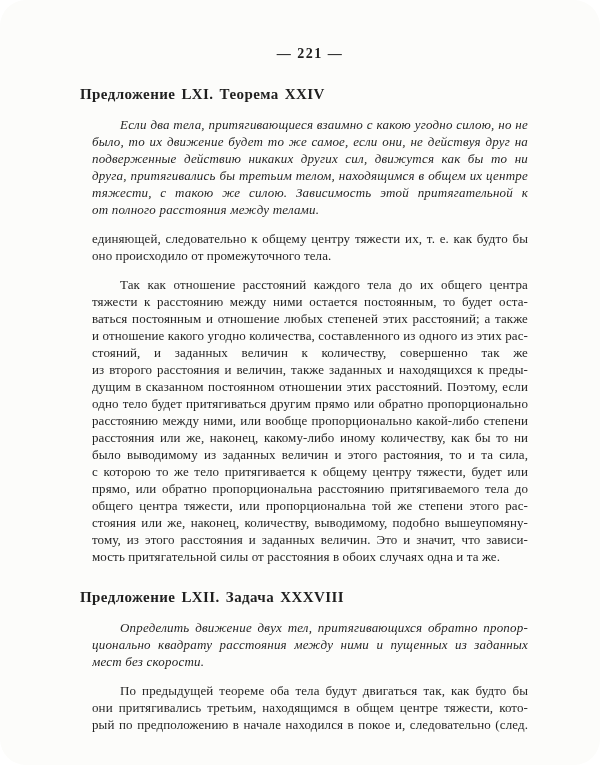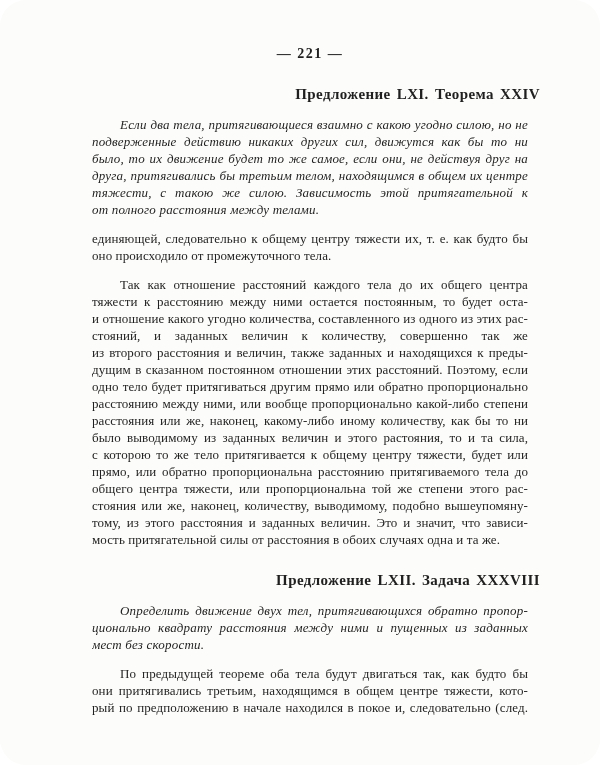--- a/index.html
+++ b/index.html
@@ -24,21 +24,21 @@
 
   .page-number {
     text-align: center;
     font-weight: bold;
     font-size: 14px;
     letter-spacing: 1.5px;
     line-height: 17px;
   }
 
   .heading {
-    text-align: right;
+    text-align: left;
     font-weight: bold;
     font-size: 15px;
     letter-spacing: 0.4px;
     line-height: 19px;
     margin: 23px 0 11px 0;
     word-spacing: 2px;
   }
 
   .para { margin: 12px; }
   .para.space-before { margin-top: 4px; }
@@ -63,33 +63,34 @@
 </head>
 <body>
 
 <div class="page" style="background: rgb(252, 252, 250); color: rgb(31, 31, 31); border-radius: 26px;">
   <div class="content">
     <div class="page-number">— 221 —</div>
     <div id="sections">
         <div class="heading">Предложение LXI. Теорема XXIV</div>
         <div class="para italic">
           <div class="line first">Если два тела, притягивающиеся взаимно с какою угодно силою, но не</div>
+          <div class="line">было, то их движение будет то же самое, если они, не действуя друг на</div>
           <div class="line">подверженные действию никаких других сил, движутся как бы то ни</div>
-          <div class="line">было, то их движение будет то же самое, если они, не действуя друг на</div>
           <div class="line">друга, притягивались бы третьим телом, находящимся в общем их центре</div>
           <div class="line">тяжести, с такою же силою. Зависимость этой притягательной к центру</div>
           <div class="line last">от полного расстояния между телами.</div>
         </div>
         <div class="para">
           <div class="line">единяющей, следовательно к общему центру тяжести их, т. е. как будто бы</div>
           <div class="line last">оно происходило от промежуточного тела.</div>
         </div>
         <div class="para">
           <div class="line first">Так как отношение расстояний каждого тела до их общего центра</div>
           <div class="line">тяжести к расстоянию между ними остается постоянным, то будет оста-</div>
+          <div class="line">ваться постоянным и отношение любых степеней этих расстояний; а также</div>
           <div class="line">и отношение какого угодно количества, составленного из одного из этих рас-</div>
           <div class="line">стояний, и заданных величин к количеству, совершенно так же составленному</div>
           <div class="line">из второго расстояния и величин, также заданных и находящихся к преды-</div>
           <div class="line">дущим в сказанном постоянном отношении этих расстояний. Поэтому, если</div>
           <div class="line">одно тело будет притягиваться другим прямо или обратно пропорционально</div>
           <div class="line">расстоянию между ними, или вообще пропорционально какой-либо степени</div>
           <div class="line">расстояния или же, наконец, какому-либо иному количеству, как бы то ни</div>
           <div class="line">было выводимому из заданных величин и этого растояния, то и та сила,</div>
           <div class="line">с которою то же тело притягивается к общему центру тяжести, будет или</div>
           <div class="line">прямо, или обратно пропорциональна расстоянию притягиваемого тела до</div>

